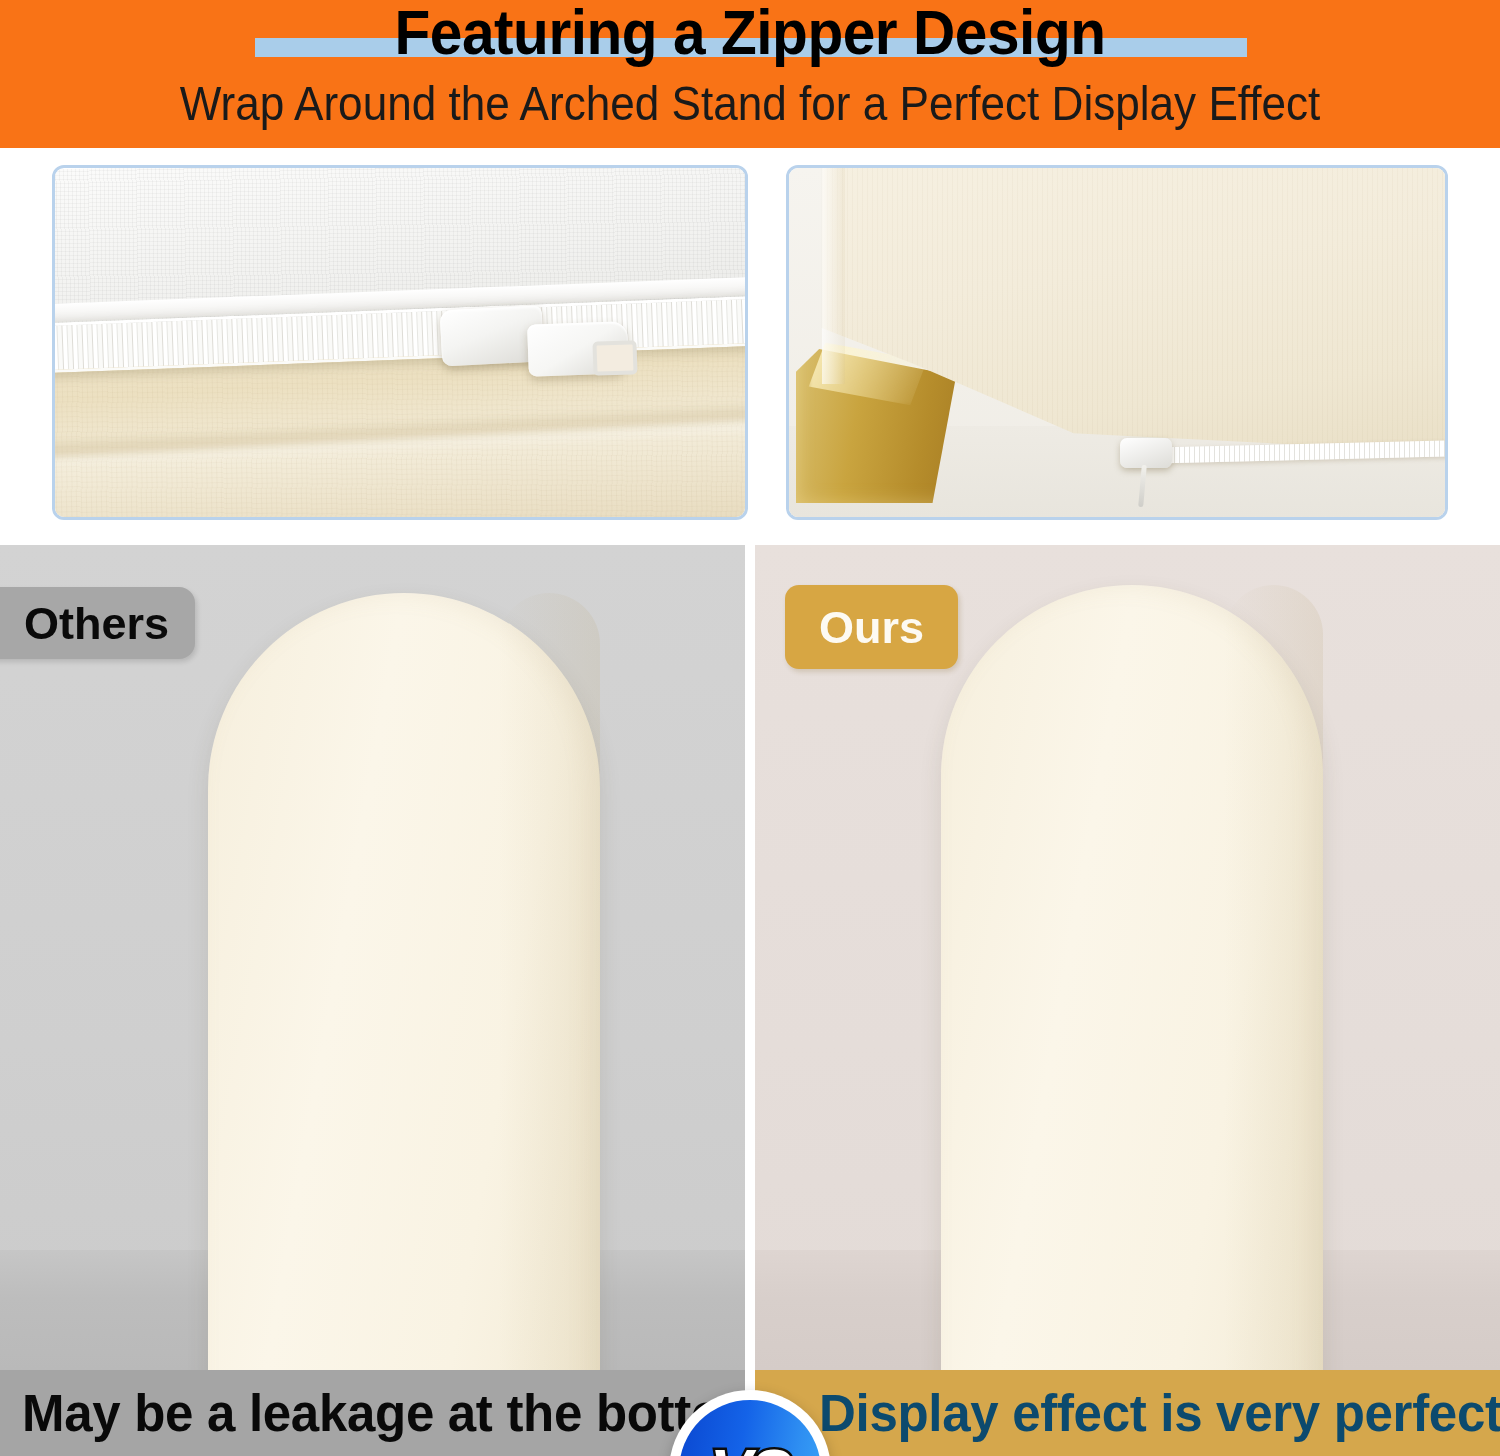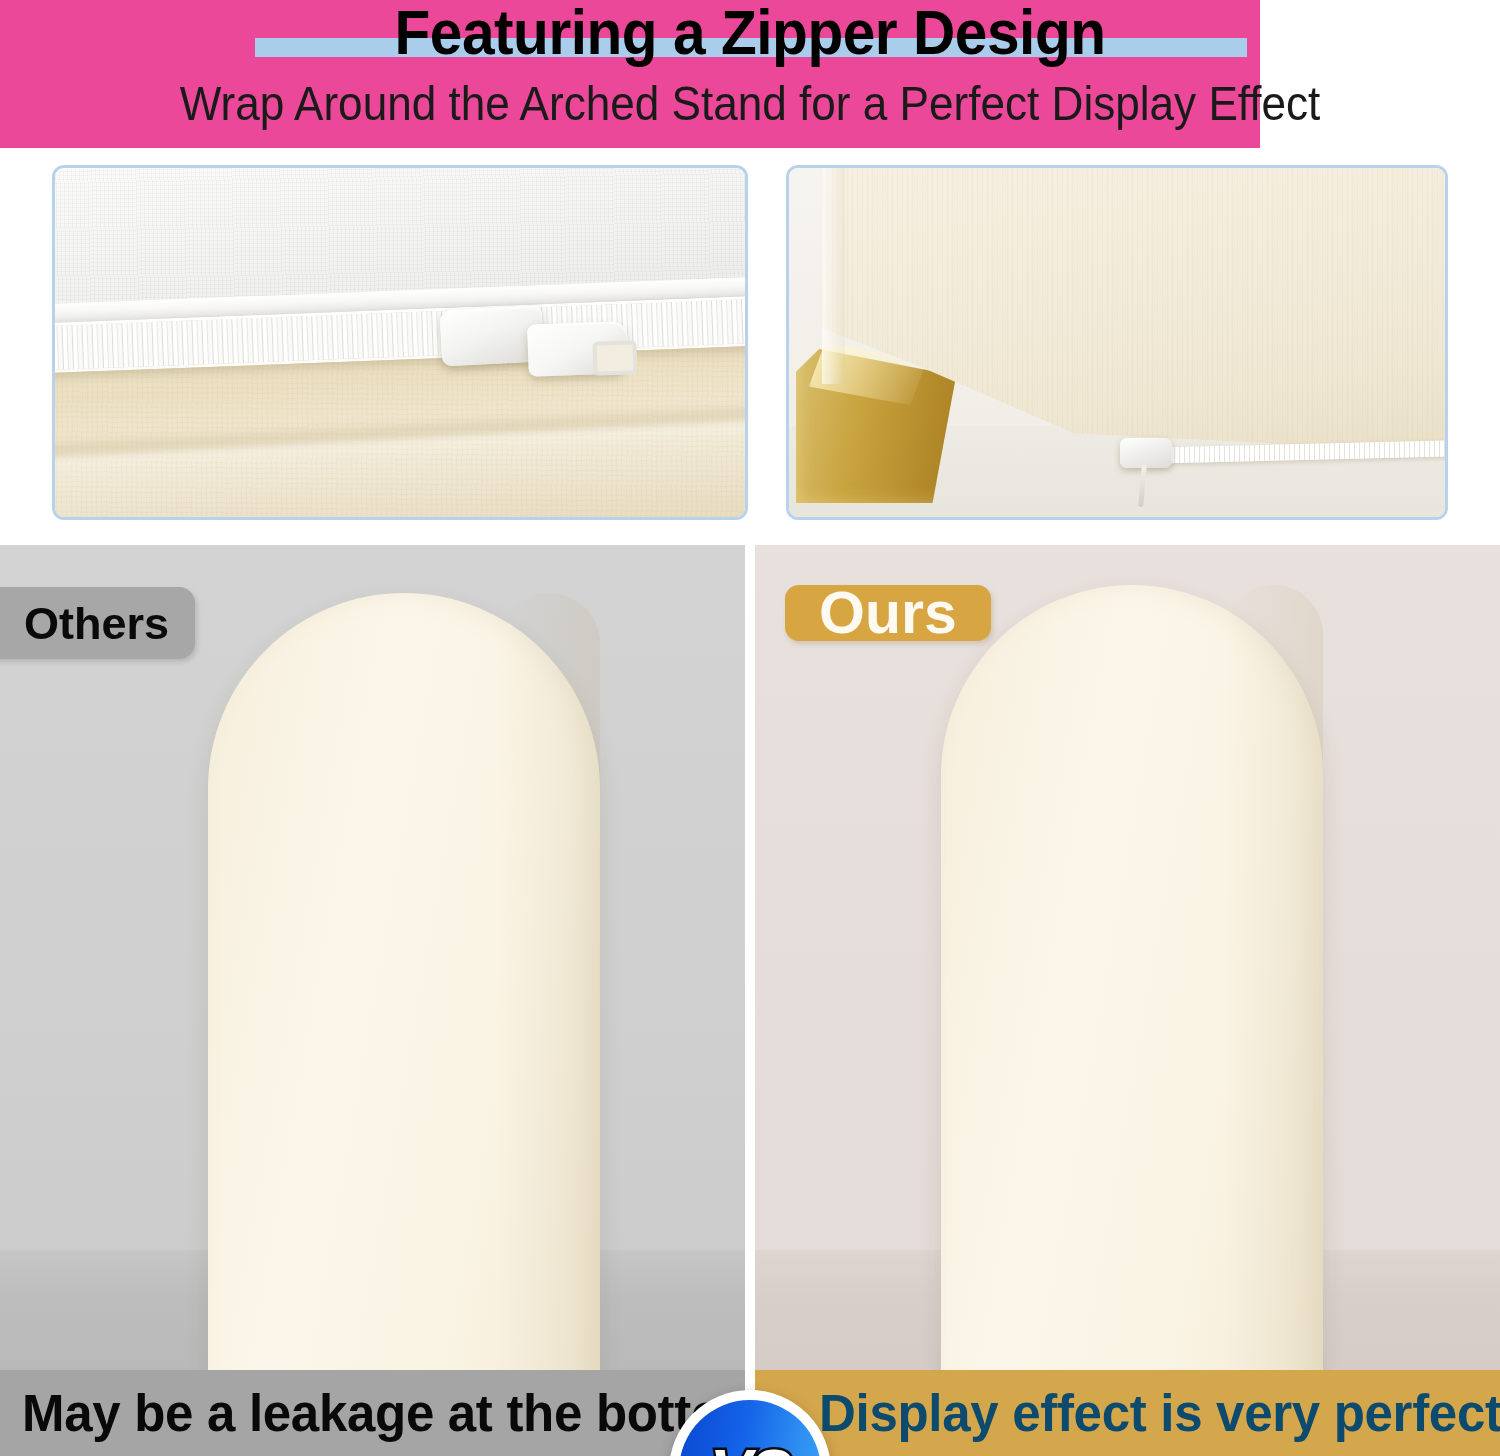--- a/index.html
+++ b/index.html
@@ -12,22 +12,22 @@
     height: 1456px;
     position: relative;
     overflow: hidden;
     font-family: "Liberation Sans", sans-serif;
   }
 
   
   .header {
     position: absolute;
     left: 0; top: 0;
-    width: 1260px; height: 148px;
-    background: #ec4899;
+    width: 1500px; height: 148px;
+    background: #f97316;
   }
   .title-wrap {
     position: absolute;
     left: 0; top: -6px;
     width: 1500px;
     text-align: center;
   }
   .title-highlight {
     position: absolute;
     left: 255px; top: 44px;
@@ -245,24 +245,24 @@
     left: -14px; top: 42px;
     height: 72px; padding: 0 26px 0 38px;
     background: #a7a7a7;
     color: #0a0a0a;
     font-size: 45px;
     border-radius: 0 16px 16px 0;
     box-shadow: 2px 3px 5px rgba(0,0,0,0.13);
   }
   .badge-ours {
     left: 30px; top: 40px;
-    height: 56px; padding: 0 34px;
+    height: 84px; padding: 0 34px;
     background: #d7a643;
     color: #fdfaf2;
-    font-size: 59px;
+    font-size: 45px;
     border-radius: 14px;
     box-shadow: 2px 3px 5px rgba(120,90,25,0.20);
   }
 
   
   .arch {
     position: absolute;
     background: linear-gradient(100deg,#f6efdd 0%,#fbf6e9 32%,#f9f3e3 62%,#efe6cf 100%);
     box-shadow: 0 10px 22px rgba(80,70,45,0.13), inset -10px 0 24px rgba(170,150,105,0.10);
   }

